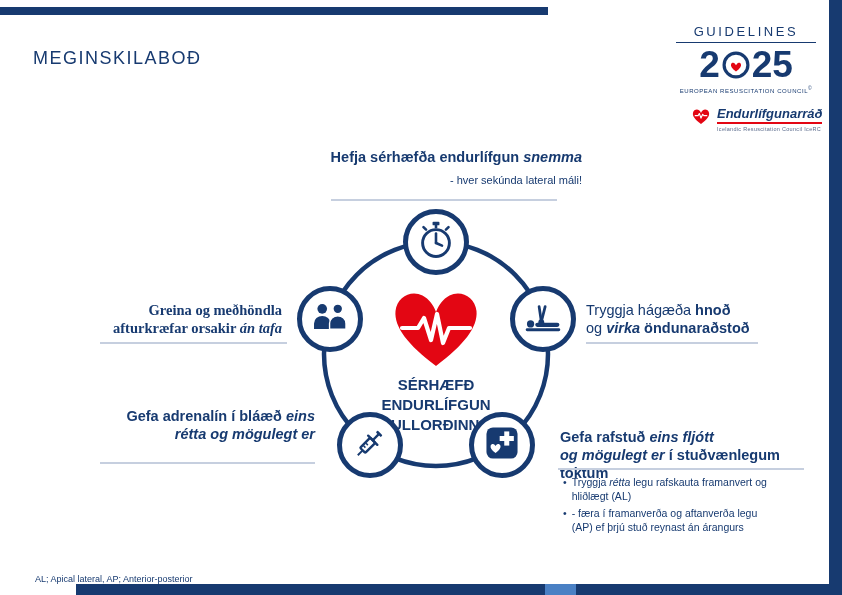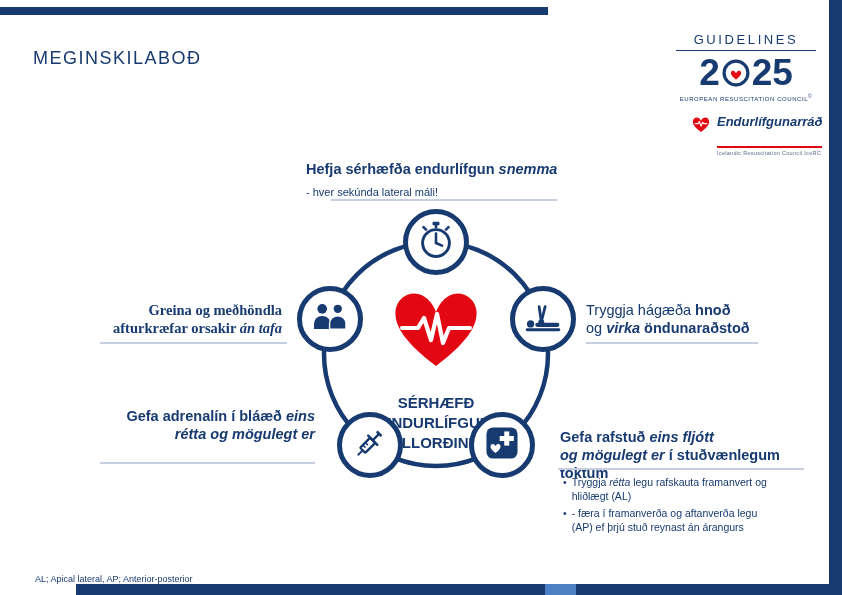--- a/index.html
+++ b/index.html
@@ -15,50 +15,50 @@
   .right-bar{position:absolute;right:0;top:0;width:13px;height:100%;background:var(--navy);}
   .bottom-bar{position:absolute;left:76px;right:0;bottom:0;height:11px;background:var(--navy);}
   .bottom-accent{position:absolute;left:545px;bottom:0;width:31px;height:11px;background:var(--light-blue);z-index:2;}
 
   
   .title-block{position:absolute;left:33px;top:44px;color:var(--navy);}
   .t1{font-size:22px;font-weight:800;letter-spacing:.2px;line-height:28px;}
   .t2{font-size:18px;font-weight:500;letter-spacing:1.5px;line-height:28px;}
 
   
-  .logo-block{position:absolute;right:26px;top:24px;width:140px;text-align:center;color:var(--navy);margin-top:8px;}
+  .logo-block{position:absolute;right:26px;top:24px;width:140px;text-align:center;color:var(--navy);}
   .gl-word{font-size:13px;letter-spacing:2.6px;font-weight:500;padding-bottom:3px;border-bottom:1.5px solid var(--navy);}
   .gl-year{display:flex;align-items:center;justify-content:center;margin-top:3px;}
   .yr{font-size:37px;font-weight:800;line-height:1;}
   .zero{display:flex;margin:0 1px;}
   .gl-council{font-size:6px;letter-spacing:.55px;margin-top:2px;white-space:nowrap;}
   .mark{font-size:5px;vertical-align:super;}
   .org{display:flex;align-items:flex-start;gap:5px;margin-top:12px;padding-left:14px;text-align:left;}
-  .org-name{display:block;font-size:13px;font-weight:700;font-style:italic;border-bottom:2px solid var(--red);padding-bottom:17px;}
+  .org-name{display:block;font-size:13px;font-weight:700;font-style:italic;border-bottom:2px solid var(--red);padding-bottom:1px;}
   .org-sub{display:block;font-size:5.5px;color:var(--subtext);margin-top:2px;letter-spacing:.3px;white-space:nowrap;}
 
   
   .ring{position:absolute;left:0;top:0;}
   .node{position:absolute;width:56px;height:56px;border:5px solid var(--navy);border-radius:50%;
         background:#fff;display:flex;align-items:center;justify-content:center;box-sizing:content-box;z-index:2;}
   .n-top{left:403px;top:209px}.n-ul{left:297px;top:286px}.n-ur{left:510px;top:286px}
   .n-ll{left:337px;top:412px}.n-lr{left:469px;top:412px}
   .center-heart{position:absolute;left:386px;top:282px;z-index:1;}
-  .center-text{position:absolute;left:336px;top:393px;width:200px;text-align:center;color:var(--navy);
+  .center-text{position:absolute;left:336px;top:375px;width:200px;text-align:center;color:var(--navy);
                font-weight:800;font-size:15px;line-height:20px;z-index:1;}
 
   .ic-fill{fill:var(--navy);}
   .ic-stroke{stroke:var(--navy);fill:none;}
   .ic-outline-white{stroke:#fff;stroke-width:1.6px;}
   .hr-fill{fill:var(--red);}
 
   
   .lbl{position:absolute;color:var(--navy);font-weight:700;font-size:14.5px;line-height:18px;z-index:3;}
   .i{font-style:italic;} .lt{font-weight:500;}
-  .lbl-top{left:306px;top:160px;width:276px;text-align:left;}
+  .lbl-top{left:306px;top:148px;width:276px;text-align:right;}
   .lbl-top .sub{font-weight:400;font-size:11px;margin-top:5px;}
   .lbl-lu{left:30px;top:301px;width:252px;text-align:right;font-family:Liberation Serif, serif;}
   .lbl-ru{left:586px;top:301px;width:220px;}
   .lbl-ll{left:47px;top:407px;width:268px;text-align:right;}
   .lbl-lr{left:560px;top:428px;width:252px;}
   .rule{position:absolute;height:1.5px;background:var(--rule);z-index:3;}
   .rule-top{left:331px;top:199px;width:226px;}
   .rule-lu{left:100px;top:342px;width:187px;}
   .rule-ru{left:586px;top:342px;width:172px;}
   .rule-ll{left:100px;top:462px;width:215px;}

